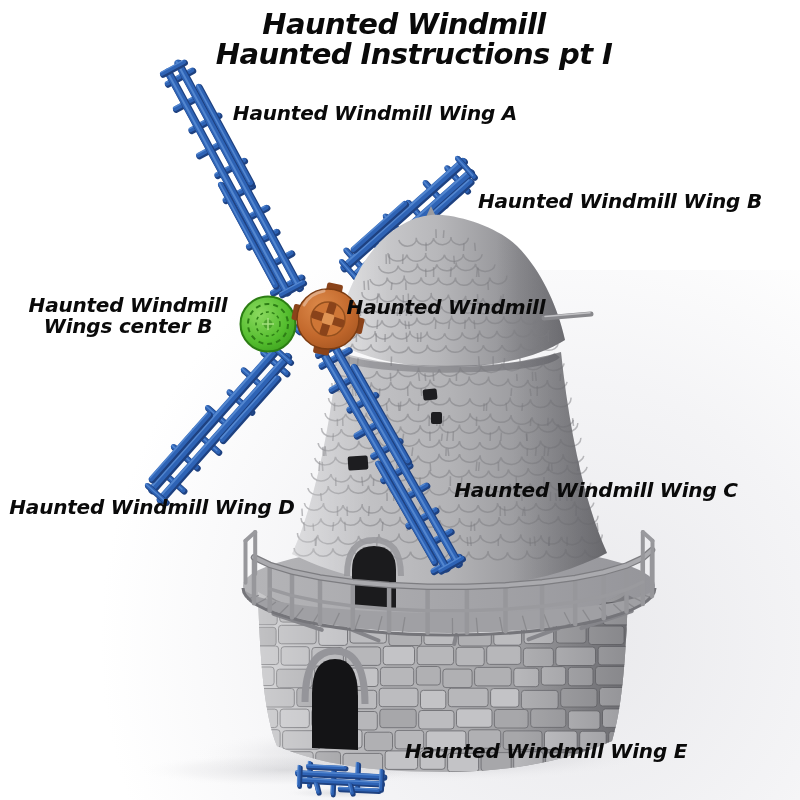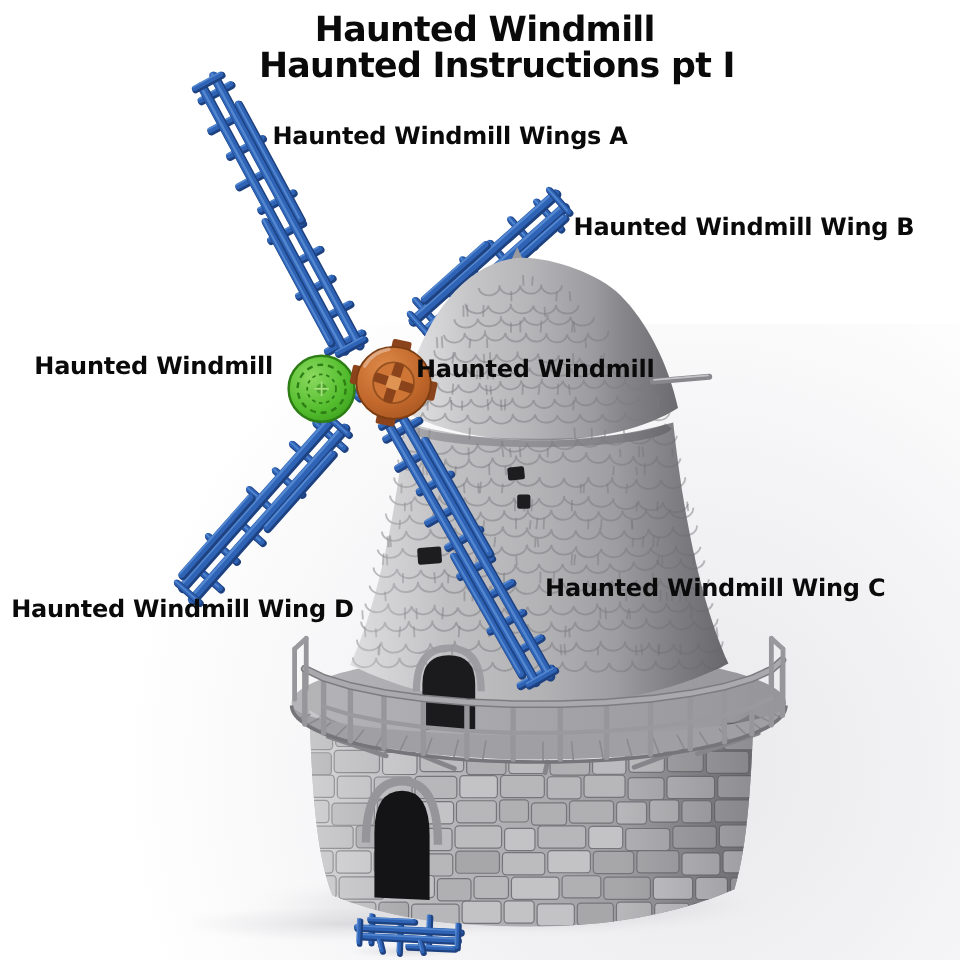--- a/index.html
+++ b/index.html
@@ -1,17 +1,17 @@
 <!DOCTYPE html>
 <html style="--wing-blue: #2e63b5; --wing-blue-dark: #1e4180; --wing-blue-light: #5b8fd6; --gear-green: #55bf2e; --gear-green-dark: #2e7f16; --hub-orange: #c2682c; --hub-orange-dark: #8a431a; --model-grey: #b2b2b5; --model-grey-dark: #85858a; --background: #ffffff; --label-text: #0a0a0a;"><head>
 <meta charset="utf-8">
 <style>
   html,body{margin:0;padding:0;background:#fff;}
   #stage{position:relative;width:800px;height:800px;overflow:hidden;background:var(--background,#fff);
-         font-family:"DejaVu Sans",sans-serif;}
+         font-family:"DejaVu Sans",sans-serif;font-style:italic;}
   #scene{position:absolute;left:0;top:0;}
   .lbl{position:absolute;transform:translateX(-50%);font-weight:700;font-size:20px;line-height:21px;
        letter-spacing:-0.2px;color:var(--label-text,#0a0a0a);white-space:nowrap;text-align:center;}
   .title-line{position:absolute;transform:translateX(-50%);font-weight:700;font-size:29px;line-height:30px;
        letter-spacing:-0.6px;color:var(--label-text,#0a0a0a);white-space:nowrap;}
   
   .rod-main{stroke:var(--wing-blue,#2e63b5);stroke-linecap:round;fill:none}
   .rod-dark{stroke:var(--wing-blue-dark,#1e4180);stroke-linecap:round;fill:none}
   .rod-light{stroke:var(--wing-blue-light,#5b8fd6);stroke-linecap:round;fill:none;opacity:.8}
   .shingle{stroke:#7b7b80;fill:none;opacity:.5;stroke-width:1.5}
@@ -744,26 +744,28 @@
         <line x1="314.8" y1="782.8" x2="316.8" y2="790.8" class="rod-light" stroke-width="1.3"></line>
         <line x1="351.1" y1="786.1" x2="353.1" y2="794.1" class="rod-dark" stroke-width="5.1"></line>
         <line x1="350.0" y1="785.0" x2="352.0" y2="793.0" class="rod-main" stroke-width="3.5"></line>
         <line x1="348.8" y1="783.8" x2="350.8" y2="791.8" class="rod-light" stroke-width="1.3"></line>
       </g>
   </svg>
 
   <div class="title-line" style="left:404px;top:9px">Haunted Windmill</div>
   <div class="title-line" style="left:414px;top:39px">Haunted Instructions pt I</div>
 
-  <div class="lbl" style="left:375px;top:103px">Haunted Windmill Wings A</div>
-  <div class="lbl" style="left:620px;top:179px">Haunted Windmill Wing B</div>
+  <div class="lbl" style="left:375px;top:103px">Haunted Windmill Wing A</div>
+  <div class="lbl" style="left:620px;top:191px">Haunted Windmill Wing B</div>
 
   <div class="lbl" style="left:128px;top:295px">
     <div>Haunted Windmill</div>
+    <div>Wings center B</div>
   </div>
 
   <div class="lbl" style="left:446px;top:297px">
     <div>Haunted Windmill</div>
   </div>
 
   <div class="lbl" style="left:596px;top:480px">Haunted Windmill Wing C</div>
   <div class="lbl" style="left:152px;top:497px">Haunted Windmill Wing D</div>
+  <div class="lbl" style="left:546px;top:741px">Haunted Windmill Wing E</div>
 </div>
 
 </body></html>

